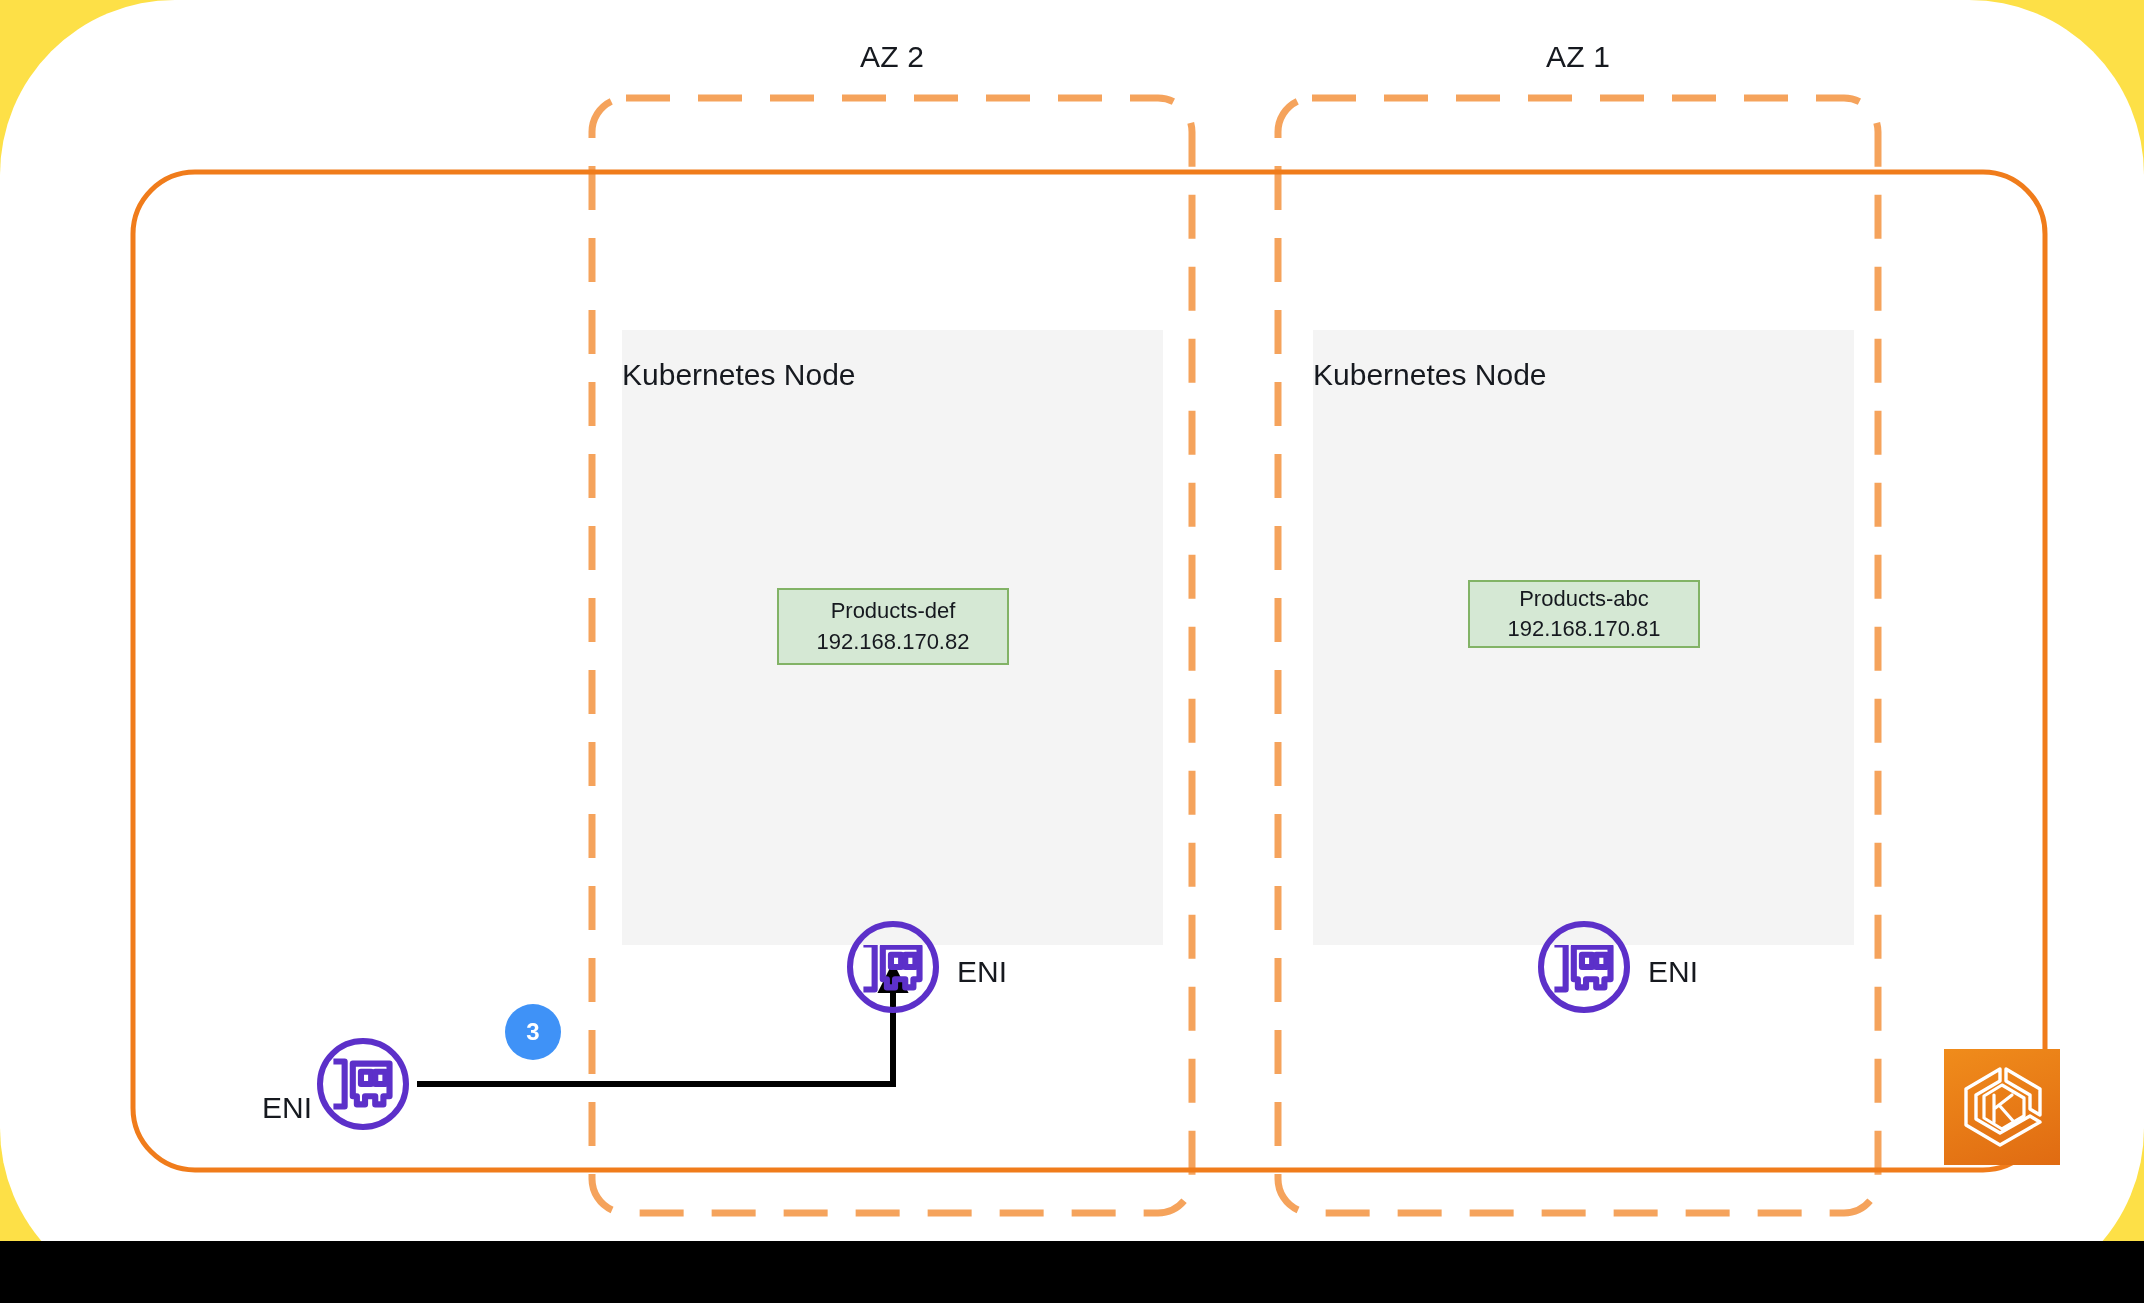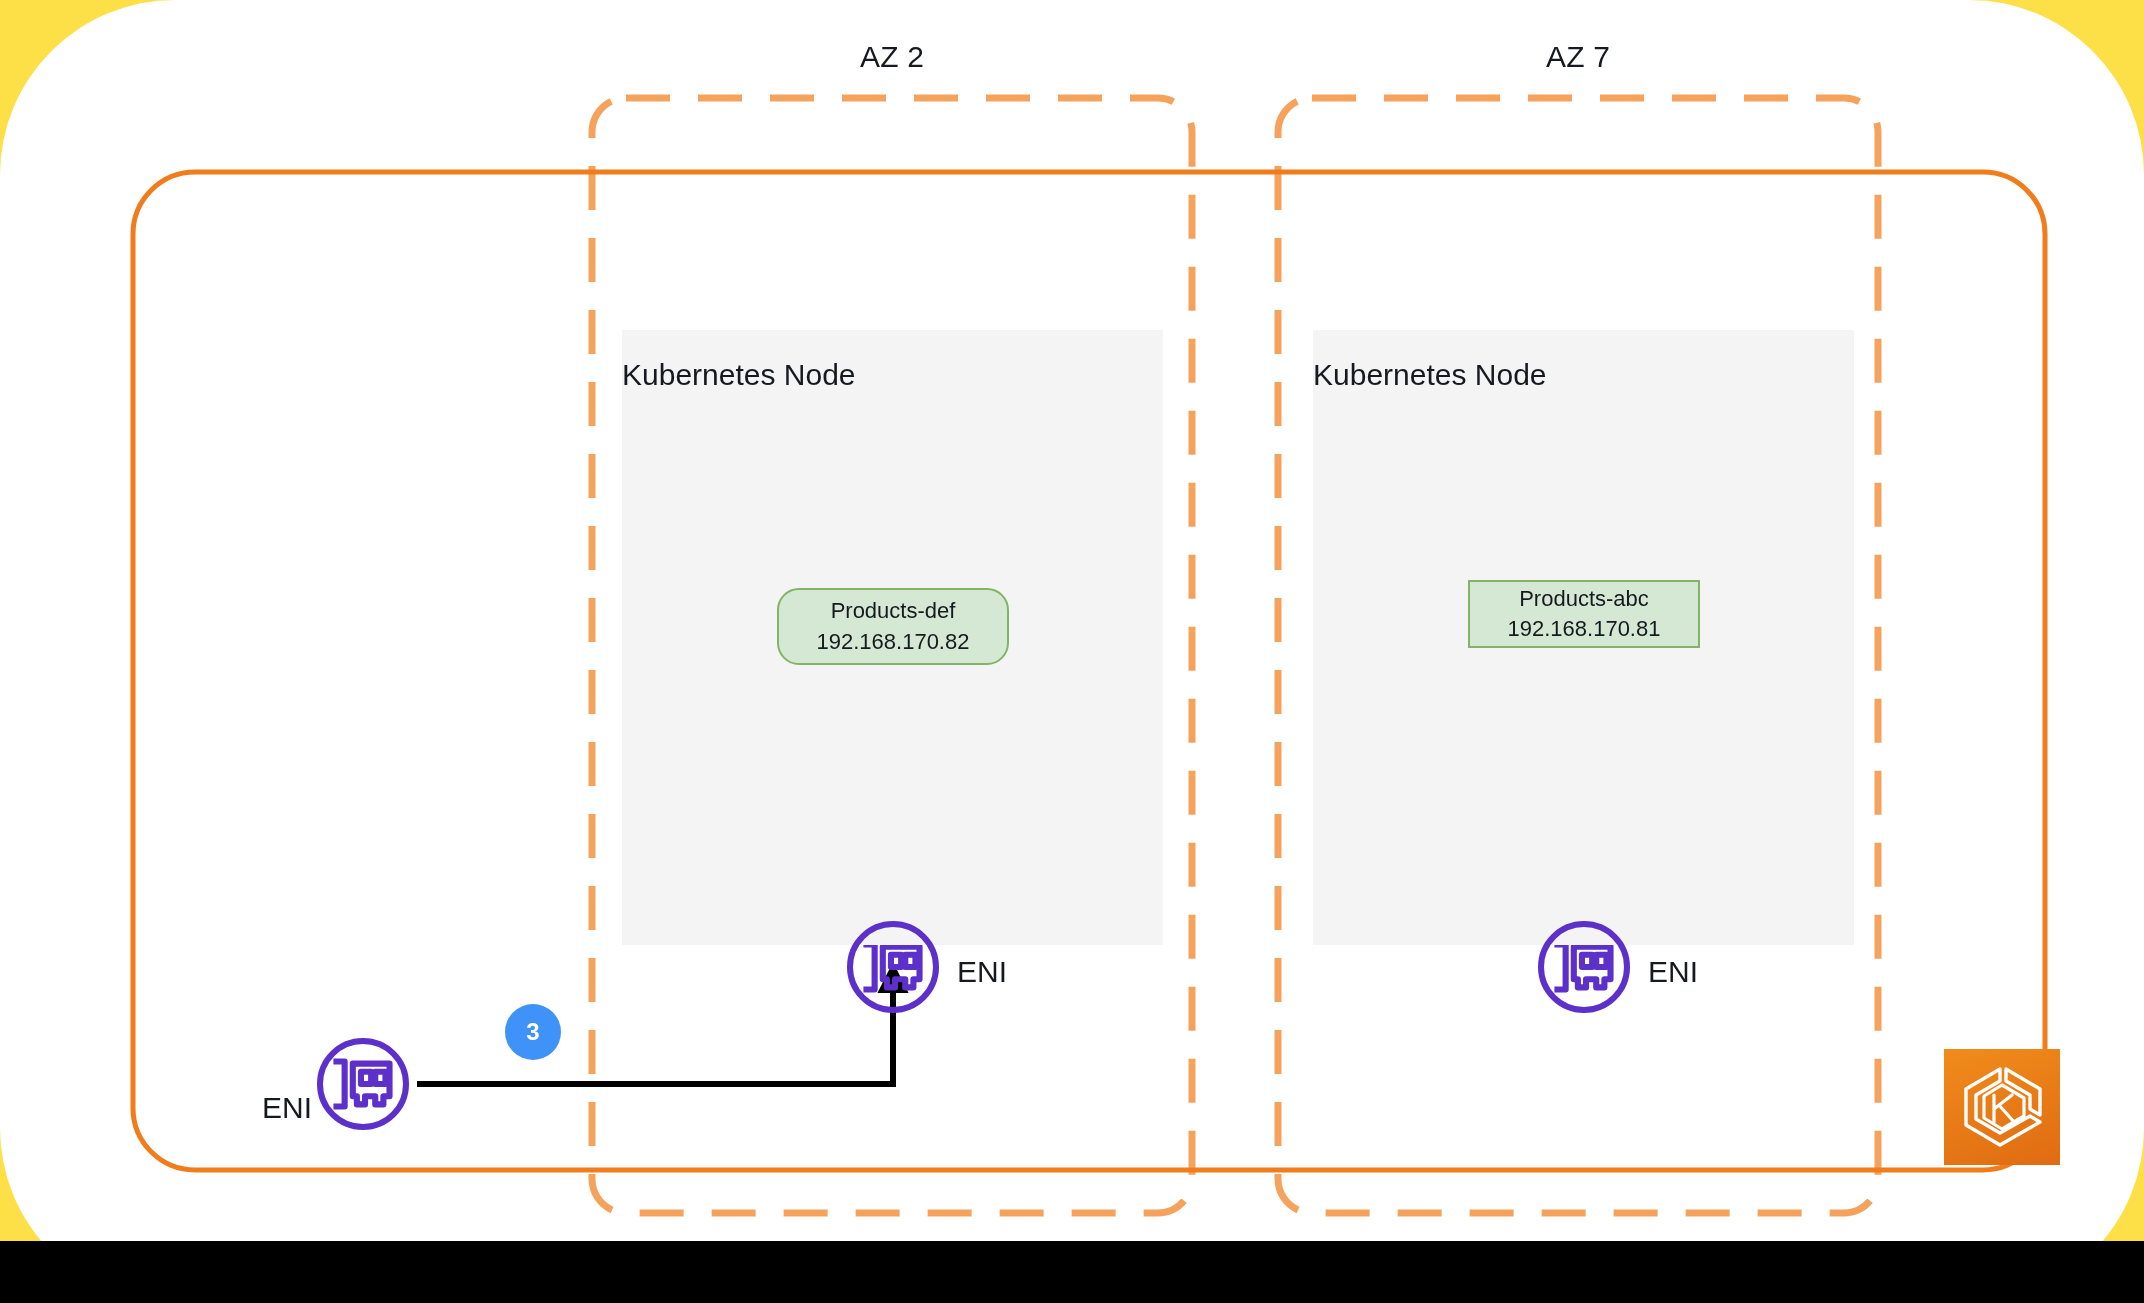--- a/index.html
+++ b/index.html
@@ -156,26 +156,26 @@
     <g transform="translate(1584,967) scale(1.02)" stroke="#5c30c9" fill="none" stroke-width="6" stroke-linejoin="round" stroke-linecap="square">
       <path d="M -26 -22 L -18 -22 L -18 22 L -26 22"></path>
       <path d="M -10 -20 L 26 -20 L 26 12 L 20 12 L 20 20 L 12 20 L 12 12
                L 2 12 L 2 20 L -6 20 L -6 12 L -10 12 Z" fill="none"></path>
       <rect x="-2" y="-12" width="10" height="12"></rect>
       <rect x="12" y="-12" width="10" height="12"></rect>
     </g>
   </svg>
 
   <div class="az-label" style="left:742px; top:40px; width:300px;">AZ 2</div>
-  <div class="az-label" style="left:1428px; top:40px; width:300px;">AZ 7</div>
+  <div class="az-label" style="left:1428px; top:40px; width:300px;">AZ 1</div>
 
   <div class="node-box" style="left:622px; top:330px; width:541px; height:615px;"></div>
   <div class="node-title" style="left:622px; top:358px; width:541px;">Kubernetes Node</div>
 
-  <div class="pod-box" style="left:777px; top:588px; width:232px; height:77px;border-radius:22px;">
+  <div class="pod-box" style="left:777px; top:588px; width:232px; height:77px;">
     <div class="pod-line">Products-def</div>
     <div class="pod-line">192.168.170.82</div>
   </div>
 
   <div class="eni-group">
     <div class="eni-circle" style="left:847px; top:921px;"></div>
     <div class="eni-label" style="left:957px; top:955px;">ENI</div>
   </div>
 
   <div class="node-box" style="left:1313px; top:330px; width:541px; height:615px;"></div>

